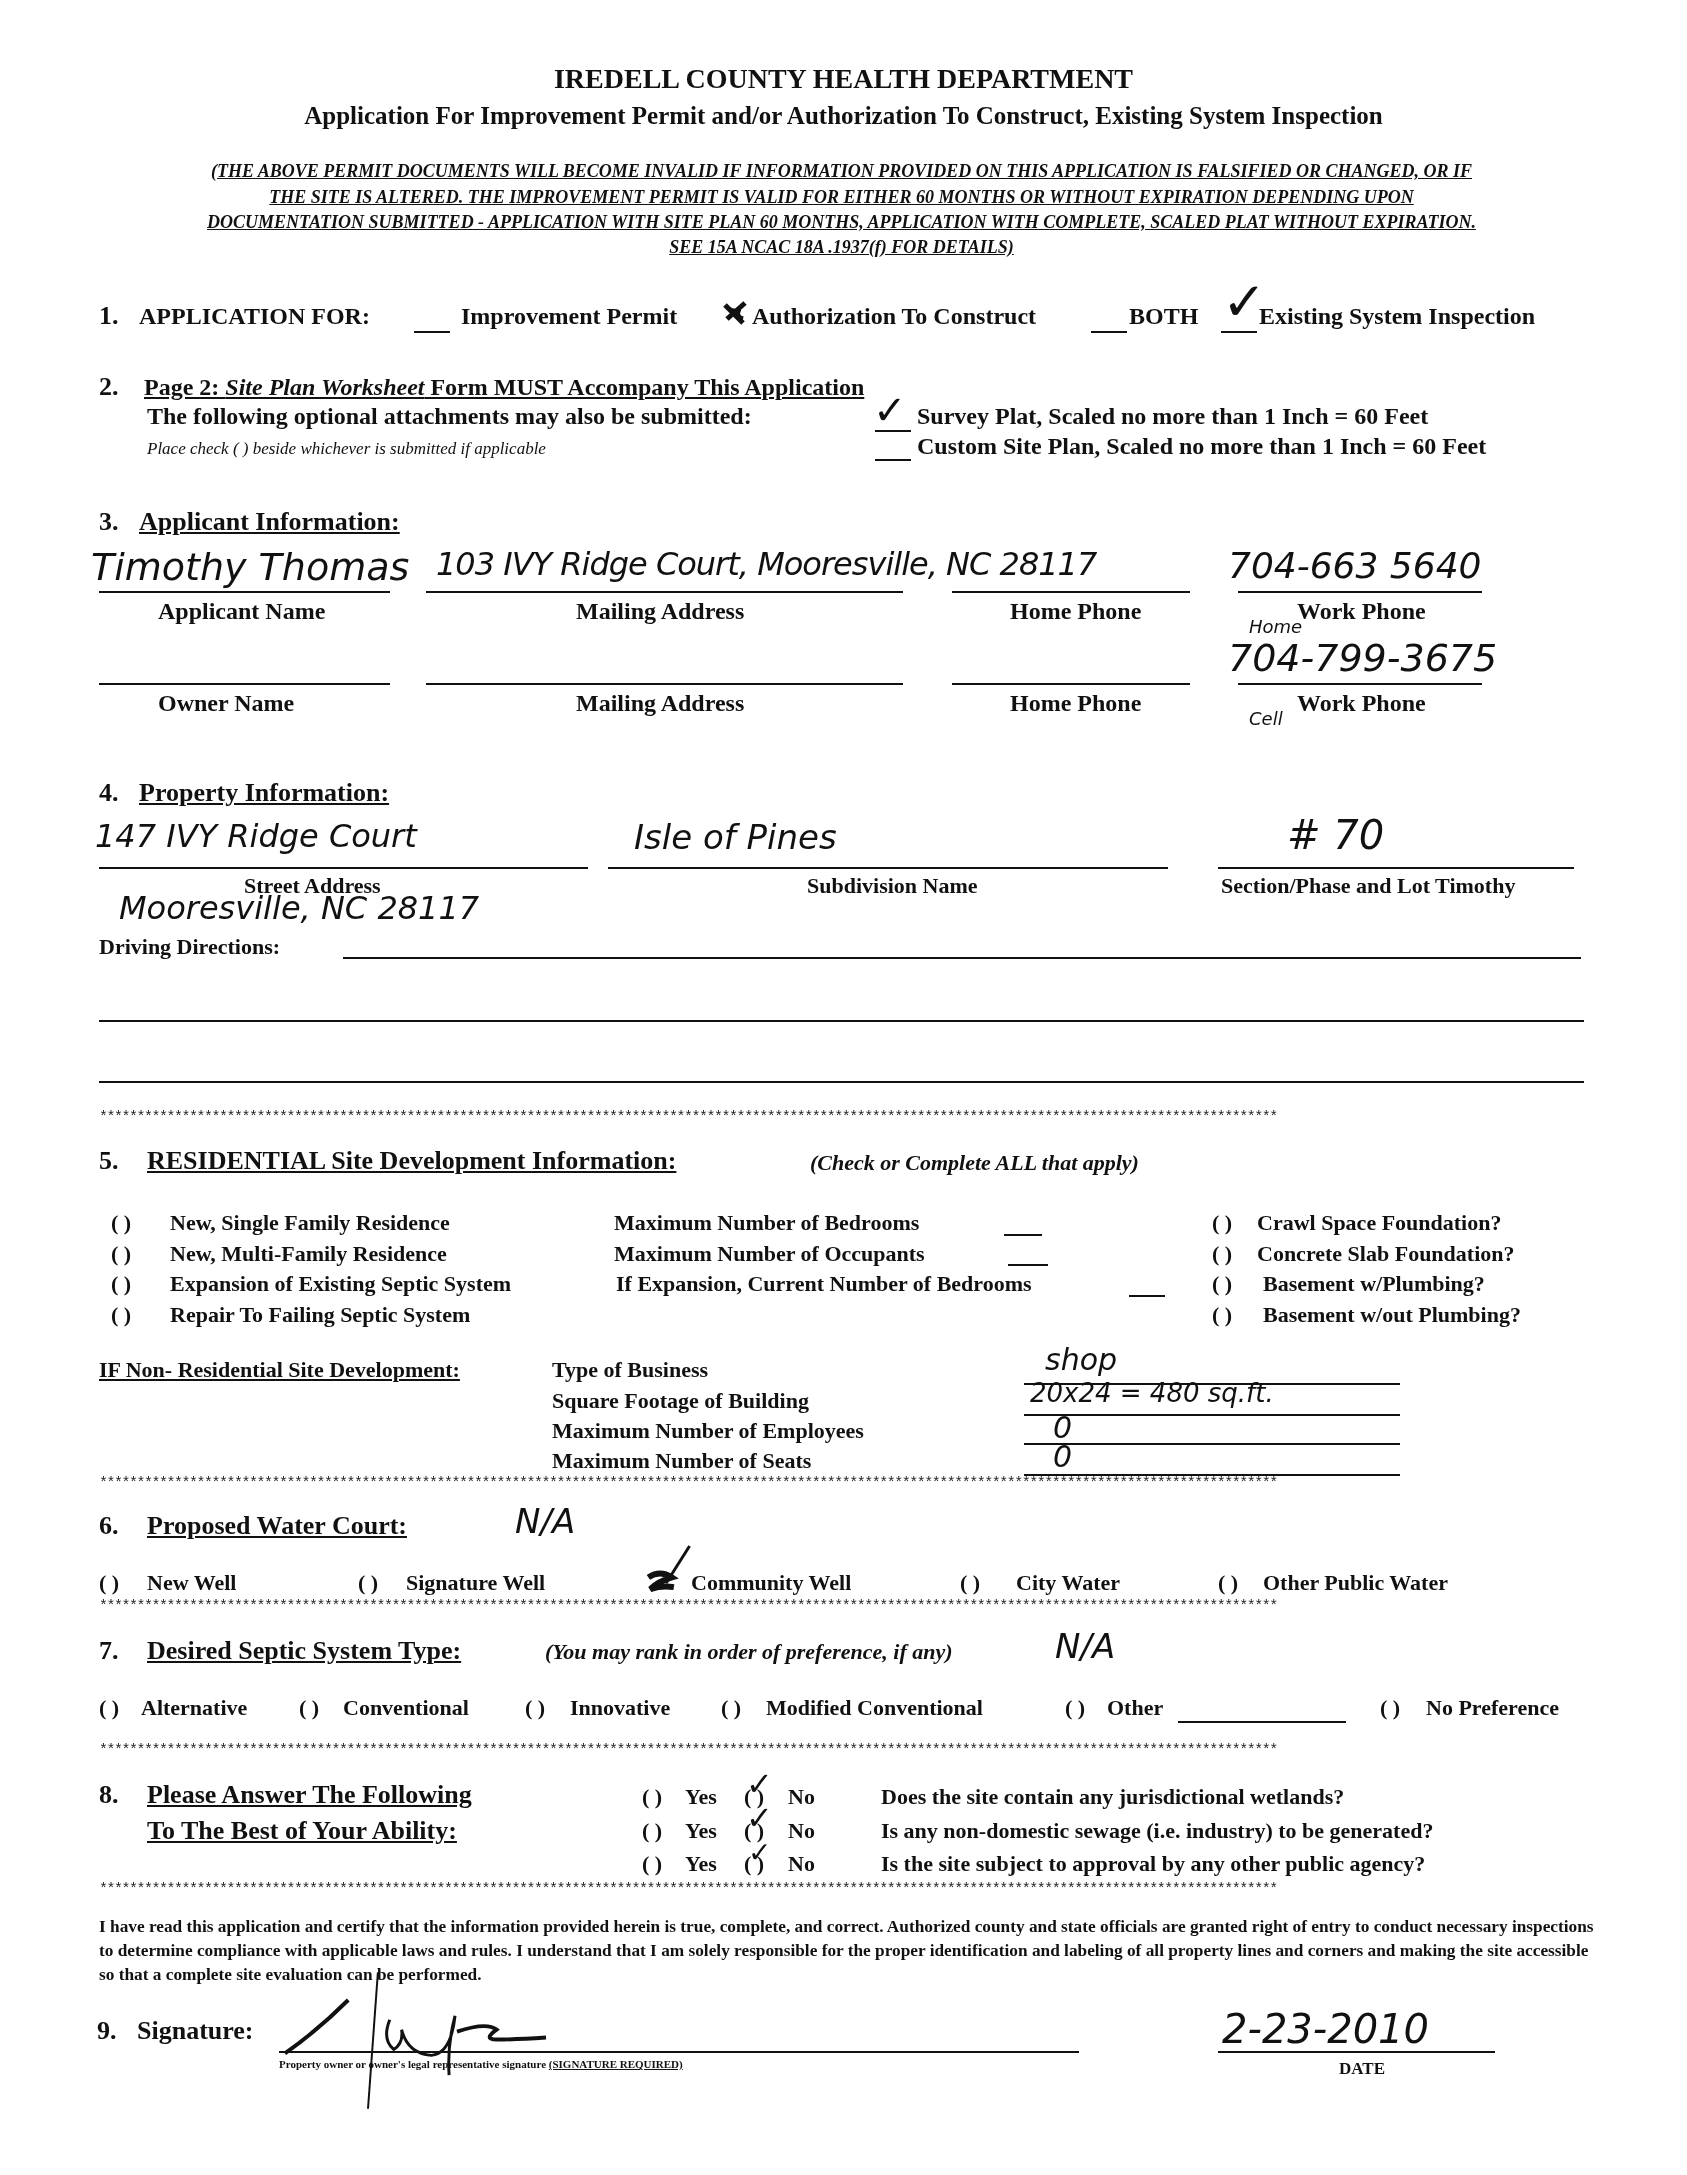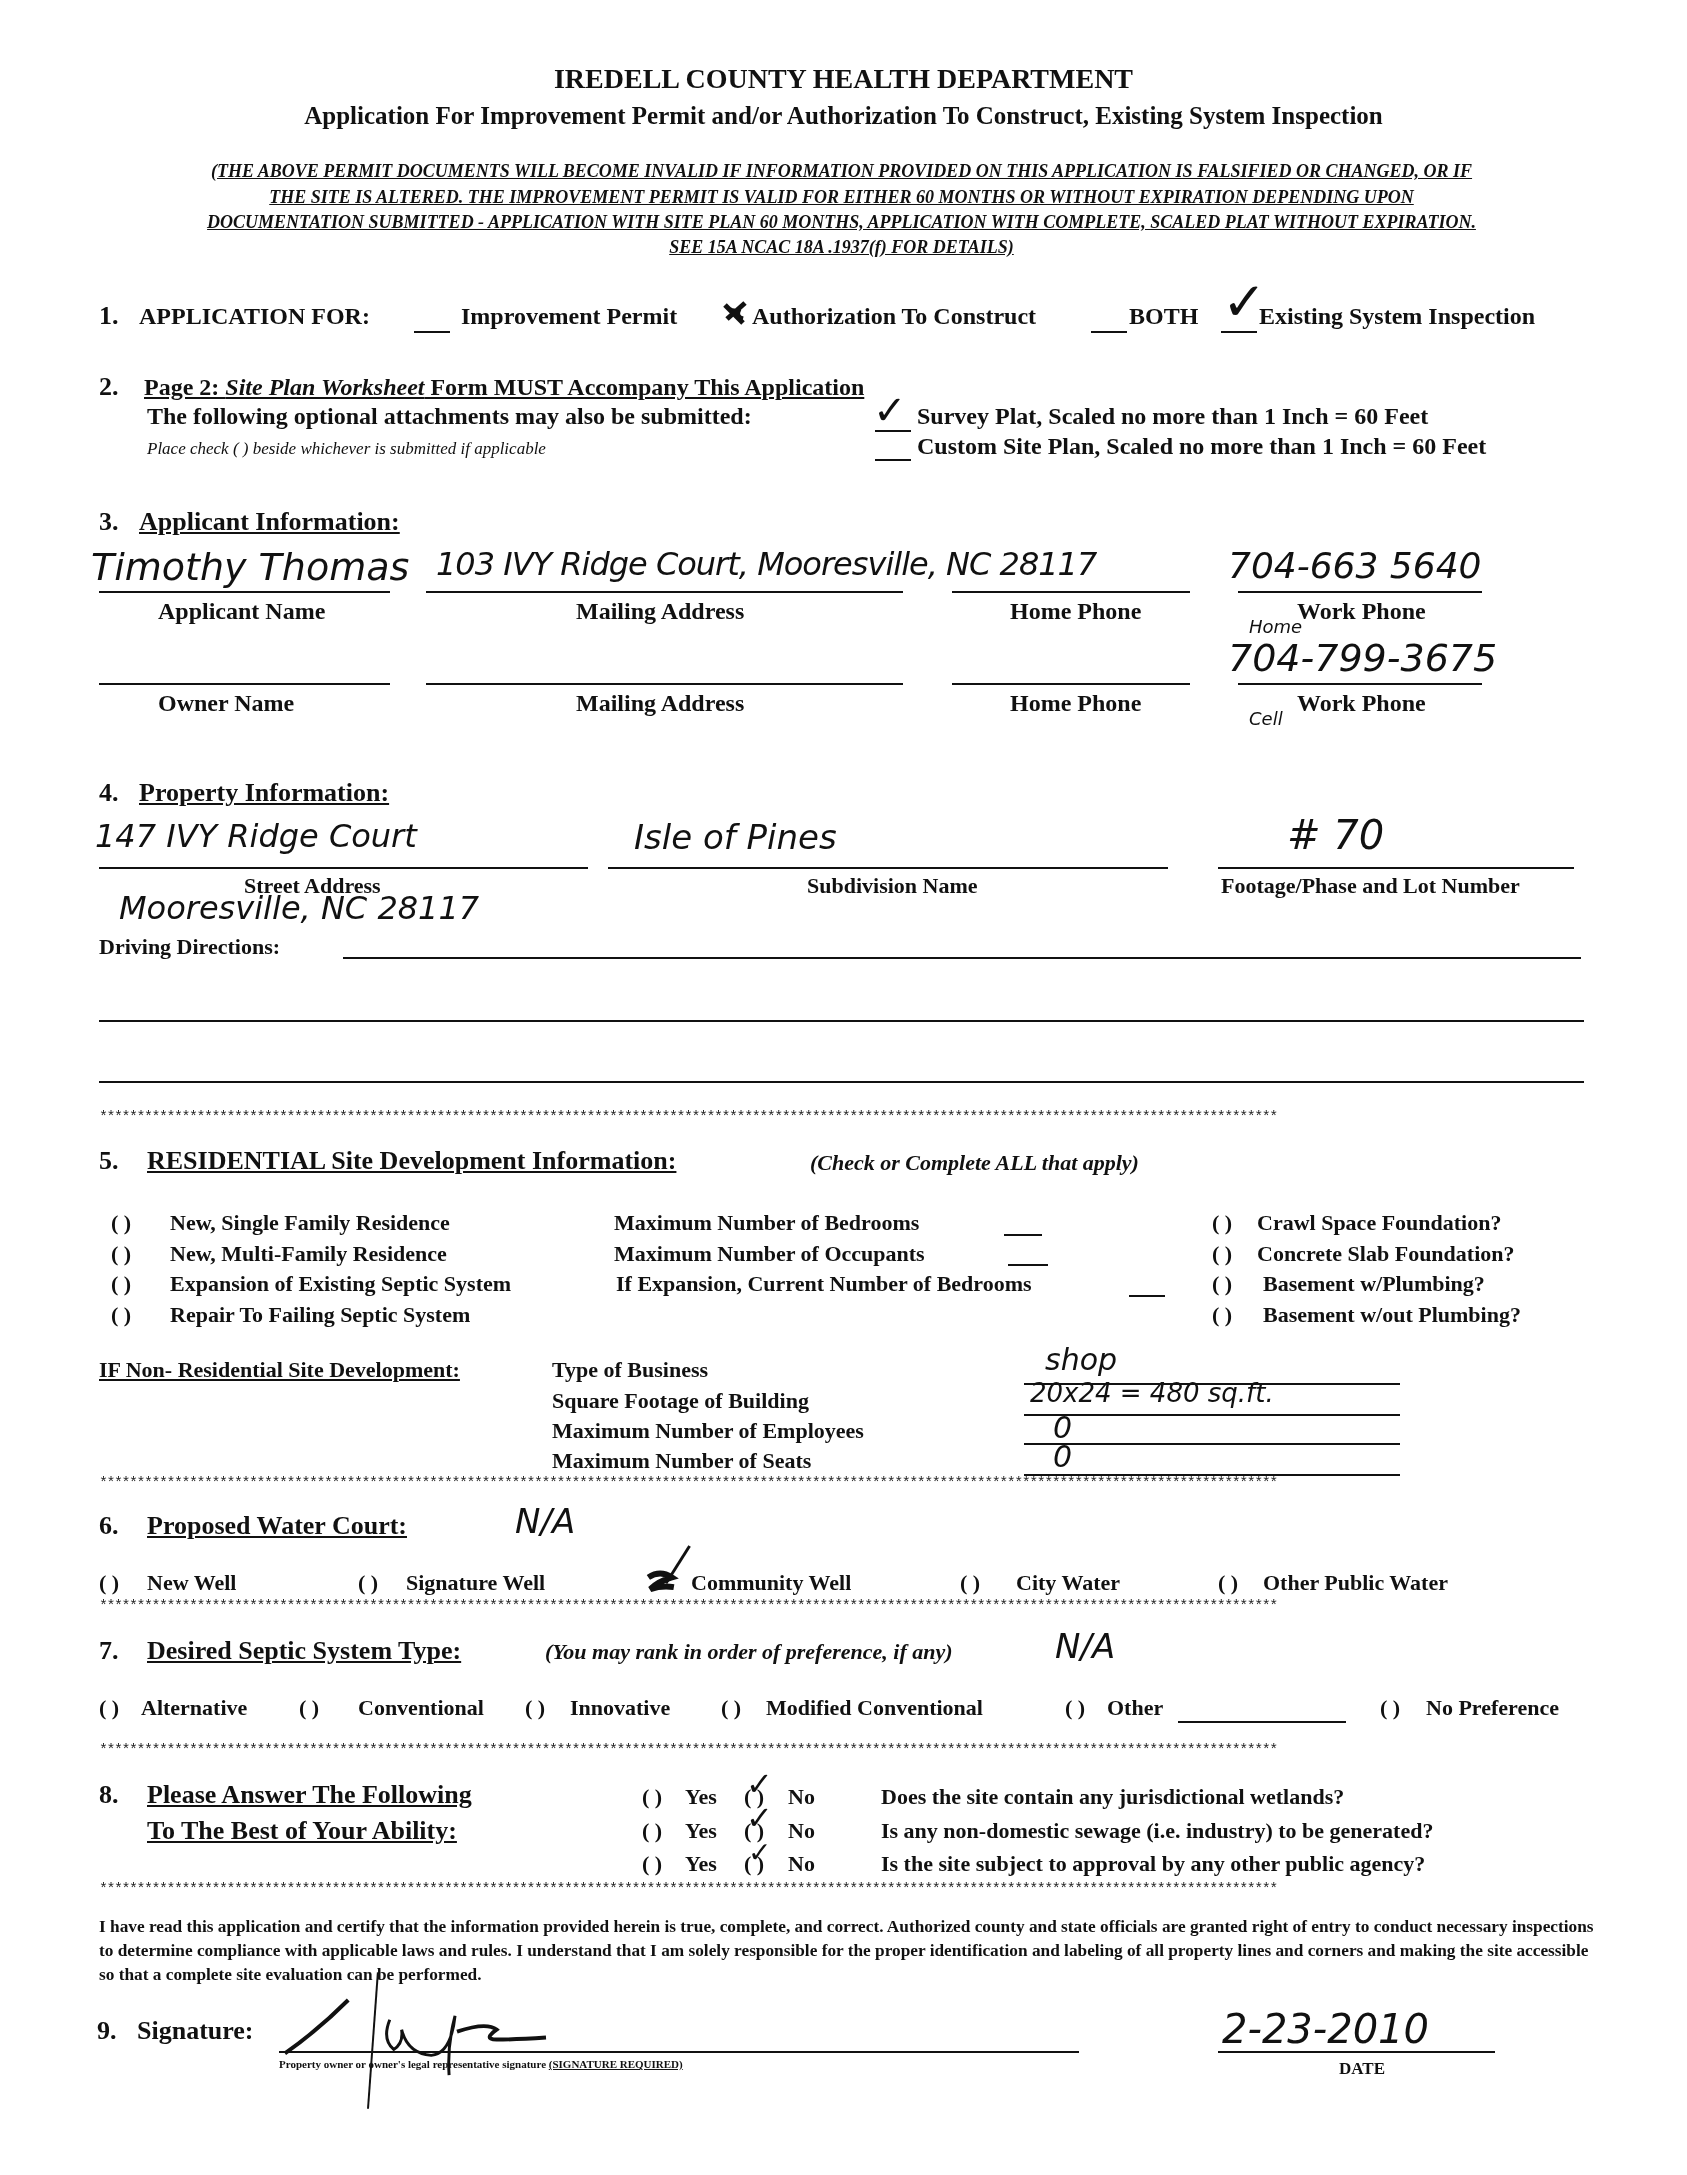--- a/index.html
+++ b/index.html
@@ -97,21 +97,21 @@
   <span class="abs fs26 b" style="left:99px;top:778px;">4.</span>
   <span class="abs fs26 b u" style="left:139px;top:778px;">Property Information:</span>
   <span class="abs hw" style="left:95px;top:817px;font-size:32px;">147 IVY Ridge Court</span>
   <span class="abs hw" style="left:634px;top:817px;font-size:34px;">Isle of Pines</span>
   <span class="abs hw" style="left:1287px;top:812px;font-size:40px;"># 70</span>
   <span class="line" style="left:99px;top:867px;width:489px;"></span>
   <span class="line" style="left:608px;top:867px;width:560px;"></span>
   <span class="line" style="left:1218px;top:867px;width:356px;"></span>
   <span class="abs fs22 b" style="left:244px;top:873px;">Street Address</span>
   <span class="abs fs22 b" style="left:807px;top:873px;">Subdivision Name</span>
-  <span class="abs fs22 b" style="left:1221px;top:873px;">Footage/Phase and Lot Number</span>
+  <span class="abs fs22 b" style="left:1221px;top:873px;">Section/Phase and Lot Timothy</span>
   <span class="abs hw" style="left:119px;top:889px;font-size:32px;">Mooresville, NC 28117</span>
   <span class="abs fs22 b" style="left:99px;top:934px;">Driving Directions:</span>
   <span class="abs" style="left:347px;top:931px;font-size:22px;"></span>
   <span class="line" style="left:343px;top:957px;width:1238px;"></span>
   <span class="line" style="left:99px;top:1020px;width:1485px;"></span>
   <span class="line" style="left:99px;top:1081px;width:1485px;"></span>
 </div>
 
 <div class="stars" style="top:1109px;">*************************************************************************************************************************************************************</div>
 
@@ -188,21 +188,21 @@
 
 <div>
   <span class="abs fs26 b" style="left:99px;top:1636px;">7.</span>
   <span class="abs fs26 b u" style="left:147px;top:1636px;">Desired Septic System Type:</span>
   <span class="abs fs22 b i" style="left:545px;top:1639px;">(You may rank in order of preference, if any)</span>
   <span class="abs hw" style="left:1055px;top:1626px;font-size:34px;">N/A</span>
 
   <span class="abs fs22 b" style="left:99px;top:1695px;">( )</span>
   <span class="abs fs22 b" style="left:141px;top:1695px;">Alternative</span>
   <span class="abs fs22 b" style="left:299px;top:1695px;">( )</span>
-  <span class="abs fs22 b" style="left:358px;top:1695px;">Conventional</span>
+  <span class="abs fs22 b" style="left:343px;top:1695px;">Conventional</span>
   <span class="abs fs22 b" style="left:525px;top:1695px;">( )</span>
   <span class="abs fs22 b" style="left:570px;top:1695px;">Innovative</span>
   <span class="abs fs22 b" style="left:721px;top:1695px;">( )</span>
   <span class="abs fs22 b" style="left:766px;top:1695px;">Modified Conventional</span>
   <span class="abs fs22 b" style="left:1065px;top:1695px;">( )</span>
   <span class="abs fs22 b" style="left:1107px;top:1695px;">Other</span>
   <span class="line" style="left:1178px;top:1721px;width:168px;"></span>
   <span class="abs fs22 b" style="left:1380px;top:1695px;">( )</span>
   <span class="abs fs22 b" style="left:1426px;top:1695px;">No Preference</span>
 </div>

